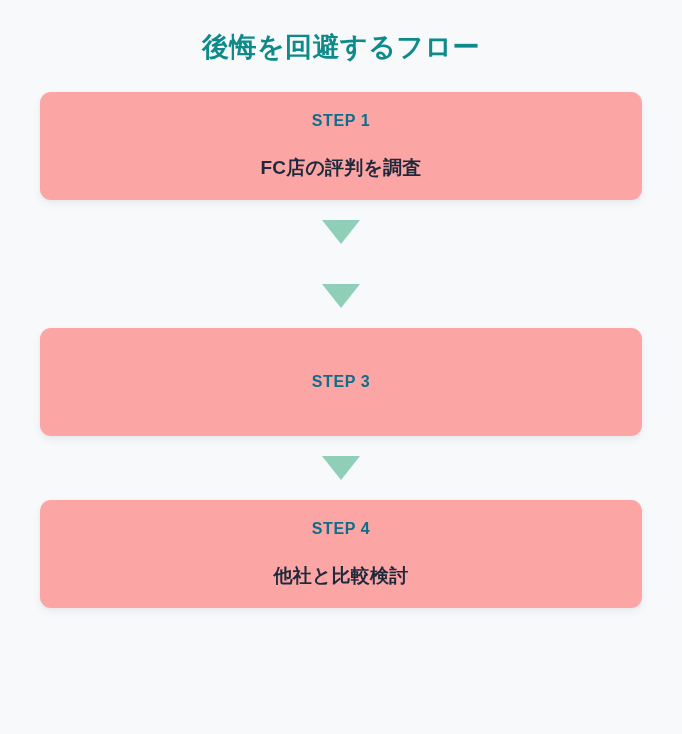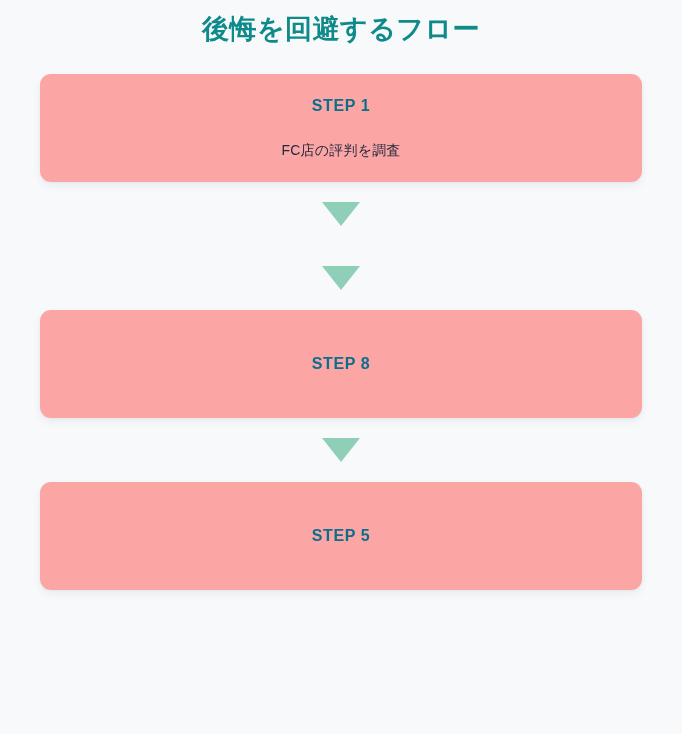--- a/index.html
+++ b/index.html
@@ -13,21 +13,21 @@
   body {
     background: #f7f9fb;
     font-family: "Liberation Sans", "DejaVu Sans", sans-serif;
     -webkit-font-smoothing: antialiased;
     overflow: hidden;
   }
 
   .flow-wrap {
     width: 682px;
     height: 568px;
-    padding: 0 40px;
+    padding: 18px 40px;
     display: flex;
     flex-direction: column;
     align-items: stretch;
   }
 
   .flow-title {
     text-align: center;
     color: #0f8a8a;
     font-size: 27px;
     font-weight: 700;
@@ -60,22 +60,22 @@
   .step-label {
     color: #0d6e8c;
     font-size: 16px;
     font-weight: 700;
     letter-spacing: 0.6px;
     line-height: 1.1;
   }
 
   .step-text {
     color: #1e293b;
-    font-size: 14px;
-    font-weight: 400;
+    font-size: 19px;
+    font-weight: 700;
     line-height: 1.2;
     margin-top: 28px;
     letter-spacing: 0.2px;
   }
 
   .connector {
     height: 64px;
     display: flex;
     align-items: center;
     justify-content: center;
@@ -106,25 +106,26 @@
     <div class="connector">
       <div class="arrow-down"></div>
     </div>
 
 
     <div class="connector">
       <div class="arrow-down"></div>
     </div>
 
     <div class="step-card">
-      <div class="step-label">STEP 8</div>
+      <div class="step-label">STEP 3</div>
     </div>
 
     <div class="connector">
       <div class="arrow-down"></div>
     </div>
 
     <div class="step-card">
-      <div class="step-label">STEP 5</div>
+      <div class="step-label">STEP 4</div>
+      <div class="step-text">他社と比較検討</div>
     </div>
 
   </div>
 </div>
 
 </body></html>

